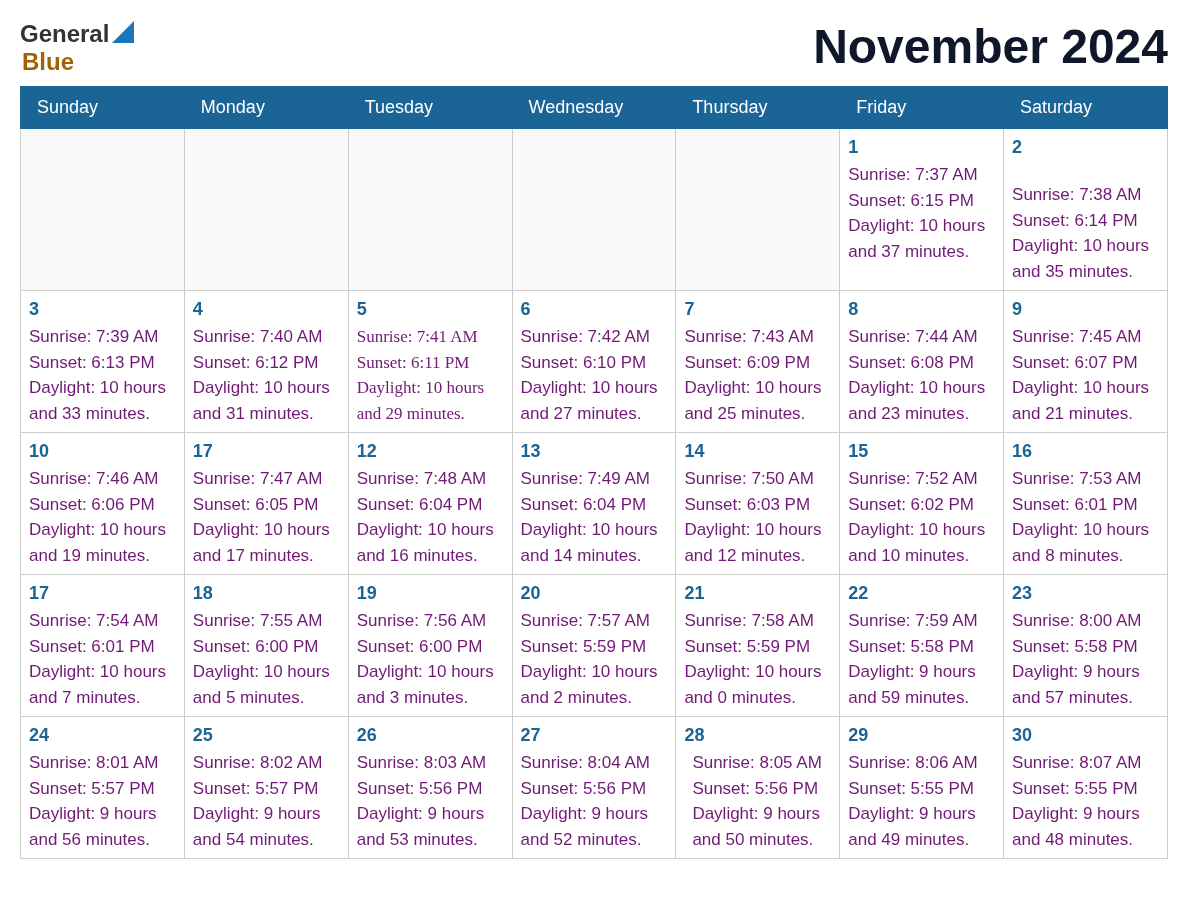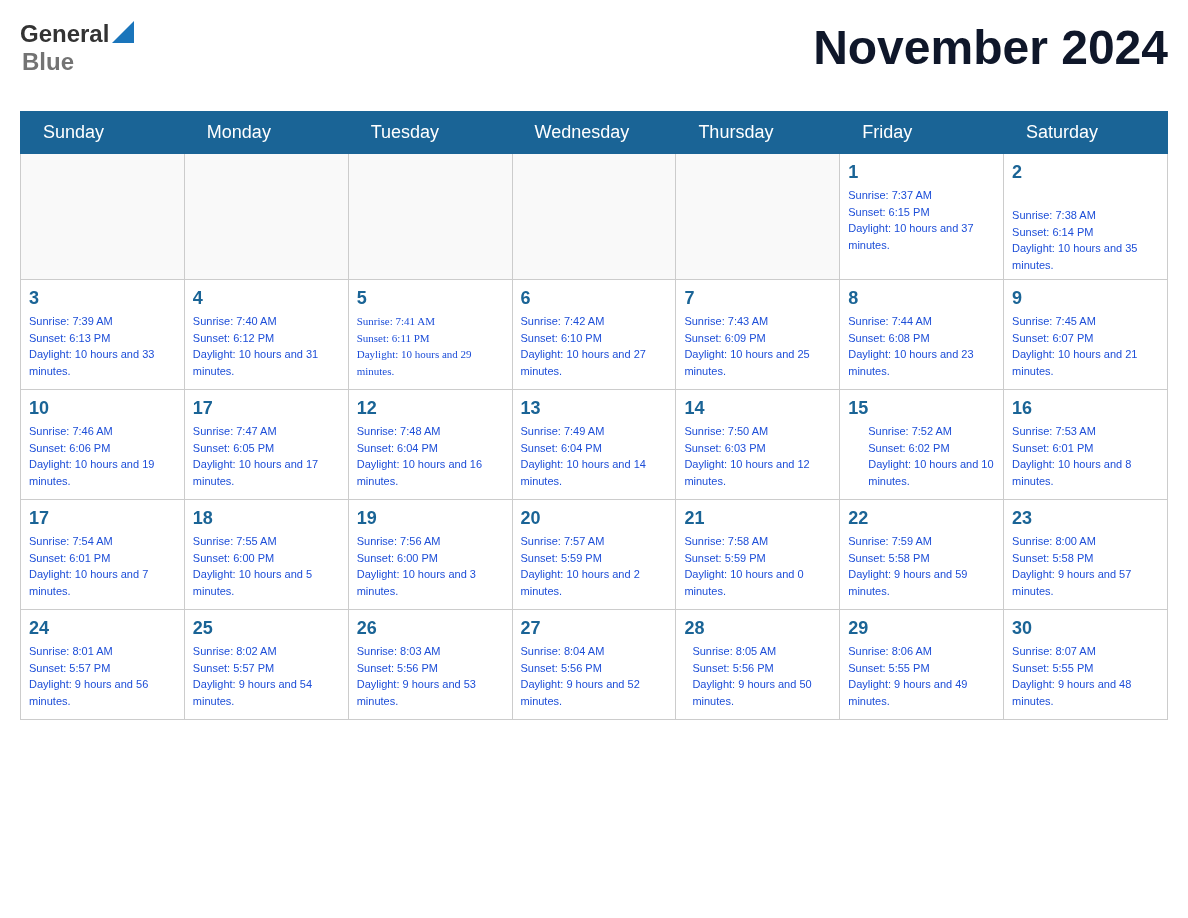--- a/index.html
+++ b/index.html
@@ -6,22 +6,22 @@
     body {
       font-family: Arial, sans-serif;
       background: #fff;
       padding: 20px;
       width: 1188px;
       min-height: 918px;
     }
     .header-area {
       display: flex;
       justify-content: space-between;
-      align-items: flex-end;
-      margin-bottom: 36px;
+      align-items: center;
+      margin-bottom: 11px;
     }
     .logo-area {
       display: flex;
       align-items: center;
     }
     .title-area {
       text-align: right;
     }
     .calendar-title {
       font-size: 48px;
@@ -37,43 +37,43 @@
     .calendar-table {
       width: 100%;
       border-collapse: collapse;
       border: 1px solid #aaa;
     }
     .calendar-table th {
       background: #1a6496;
       color: #fff;
       font-size: 18px;
       font-weight: normal;
-      padding: 10px 22px;
+      padding: 10px 16px;
       text-align: left;
       border: 1px solid #1a6496;
     }
     .calendar-table td {
       vertical-align: top;
       padding: 8px 8px 6px 8px;
       border: 1px solid #ccc;
       width: 14.28%;
       min-height: 100px;
       font-size: 13px;
       color: #333;
     }
     .day-number {
       font-size: 18px;
       font-weight: bold;
       color: #1a6496;
       display: block;
       margin-bottom: 4px;
     }
     .day-info {
-      font-size: 11px;
-      color: #1d4ed8;
+      font-size: 17px;
+      color: #701a75;
       line-height: 1.5;
     }
     .empty-cell {
       background: #f9f9f9;
     }
     tr.week-row td {
       height: 110px;
     }
   </style>
 </head>
@@ -83,21 +83,21 @@
   <div class="logo-area">
     <div style="display:flex; flex-direction:column; line-height:1.15;">
       <div style="display:flex; align-items:center;">
         <span style="font-size:24px; font-weight:bold; color:#333;">General</span>
         <div style="margin-left:3px; display:inline-block;">
           <svg width="22" height="22" viewBox="0 0 22 22">
             <polygon points="0,22 22,22 22,0" fill="#1a75bb"></polygon>
           </svg>
         </div>
       </div>
-      <span style="font-size:24px; font-weight:bold; color:#737373; margin-left:2px;">Blue</span>
+      <span style="font-size:24px; font-weight:bold; color:#a16207; margin-left:2px;">Blue</span>
     </div>
   </div>
   <div class="title-area">
     <div class="calendar-title">November 2024</div>
   </div>
 </div>
 
 <table class="calendar-table">
   <thead>
     <tr>
@@ -200,21 +200,21 @@
 Daylight: 10 hours and 14 minutes.</div>
         </td>
         <td>
           <span class="day-number">14</span>
           <div class="day-info" style="white-space: pre-line;">Sunrise: 7:50 AM
 Sunset: 6:03 PM
 Daylight: 10 hours and 12 minutes.</div>
         </td>
         <td>
           <span class="day-number">15</span>
-          <div class="day-info" style="white-space: pre-line; margin-left: 20px;">Sunrise: 7:52 AM
+          <div class="day-info" style="white-space: pre-line;">Sunrise: 7:52 AM
 Sunset: 6:02 PM
 Daylight: 10 hours and 10 minutes.</div>
         </td>
         <td>
           <span class="day-number">16</span>
           <div class="day-info" style="white-space: pre-line;">Sunrise: 7:53 AM
 Sunset: 6:01 PM
 Daylight: 10 hours and 8 minutes.</div>
         </td>
       </tr>

